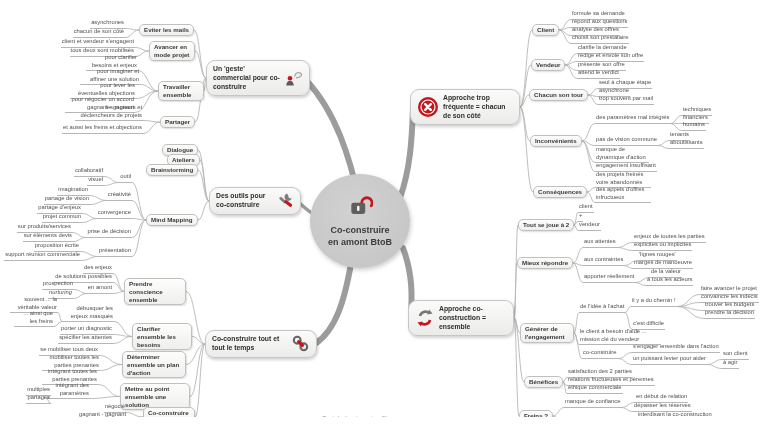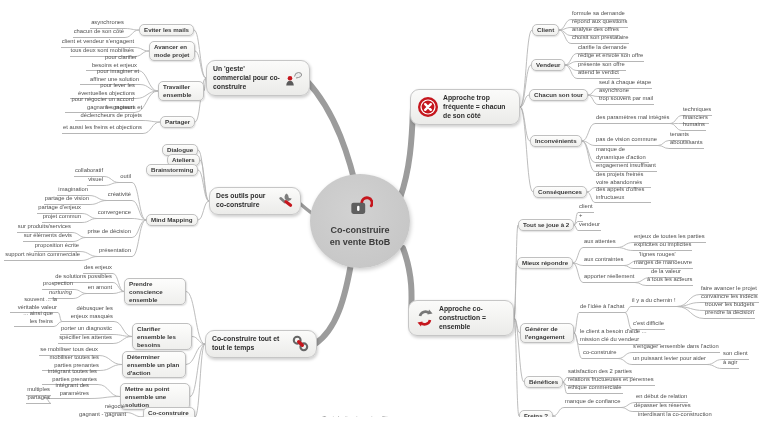--- a/index.html
+++ b/index.html
@@ -171,21 +171,21 @@
 
   <div class="node center" id="root" style="left:310px;top:174px;width:100px;height:94px">
     <span class="mico">
       <svg width="26" height="26" viewBox="0 0 28 30">
         <path d="M16 11 a6 6 0 1 1 11 2.6" fill="none" stroke="#c5161d" stroke-width="3.2" stroke-linecap="round"></path>
         <rect x="4" y="10" width="16" height="13" rx="2.5" fill="#5f5f5f"></rect>
         <rect x="10.6" y="13.5" width="2.8" height="6" rx="1.4" fill="#ffffff"></rect>
       </svg>
     </span>
     <div class="ctitle">Co-construire</div>
-    <div class="ctitle">en vente BtoB</div>
+    <div class="ctitle">en amont BtoB</div>
   </div>
 
   <div class="node main" id="geste" style="left:206px;top:60px;width:104px">
     <span class="mlabel" style="width:74px">Un 'geste' commercial pour co-construire</span>
     <span class="mico">
       <svg width="18" height="16" viewBox="0 0 18 16">
         <path d="M9.5 6.5 Q10 2.5 13.5 2.5 Q17 2.7 16.6 5 Q16.3 7 13.5 7.5 L11 8" fill="#ececec" stroke="#8f8f8f" stroke-width="1"></path>
         <circle cx="5" cy="8.2" r="2.3" fill="#c5161d"></circle>
         <path d="M1.2 15.5 Q1.6 10.8 5 10.8 Q8.4 10.8 8.8 15.5 Z" fill="#5a5a5a"></path>
       </svg>

